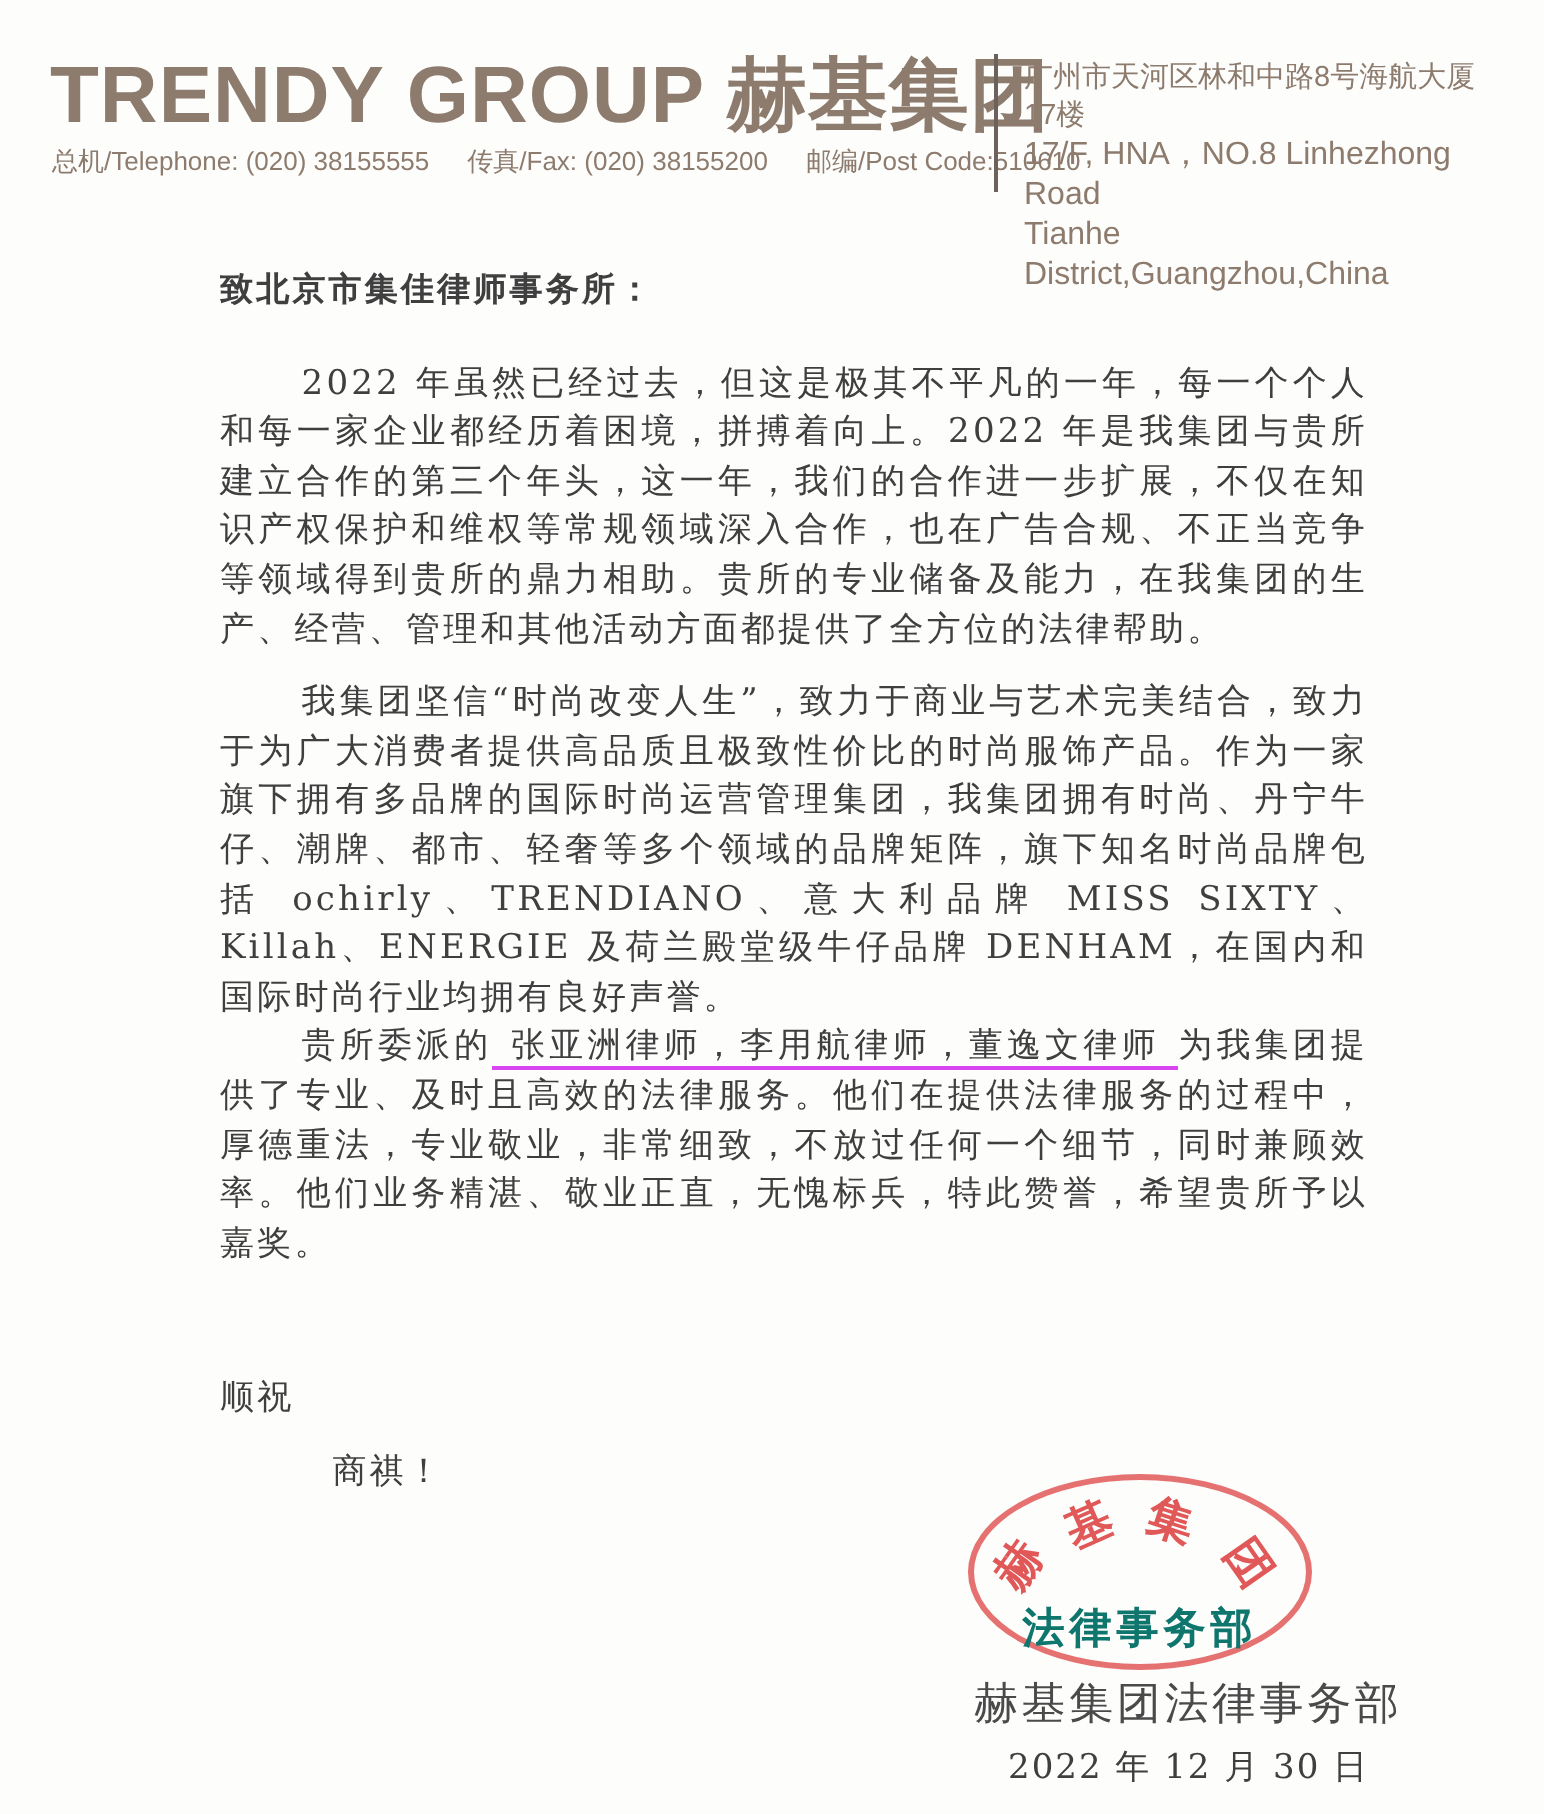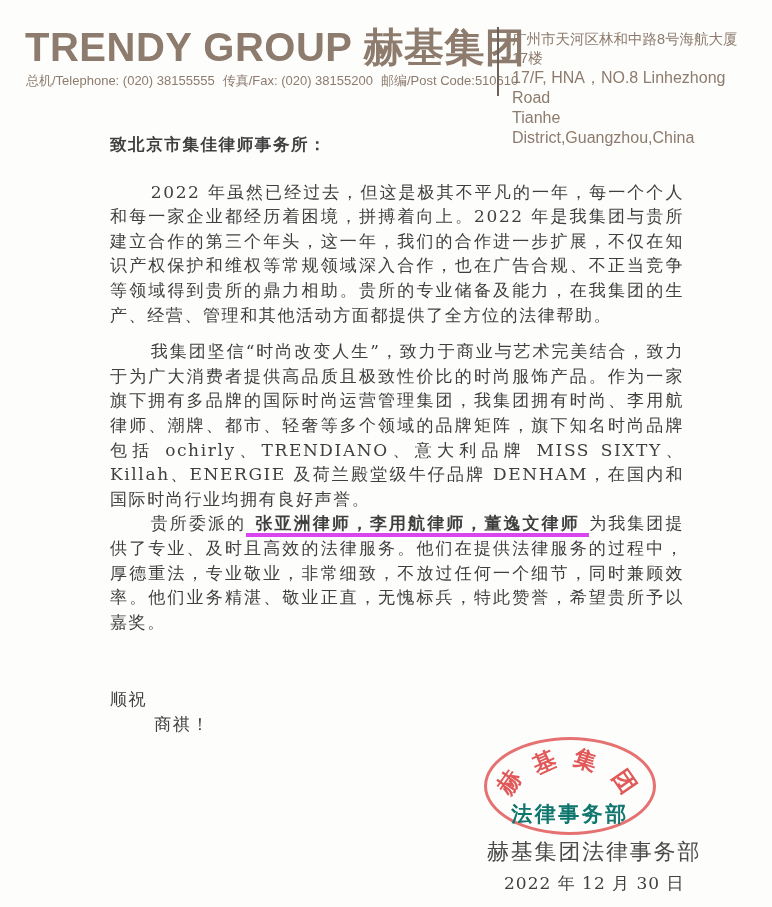--- a/index.html
+++ b/index.html
@@ -17,21 +17,21 @@
     position:absolute;left:25px;top:20px;
     font-family:"Liberation Sans", sans-serif;
     font-weight:bold;
     font-size:40px;
     letter-spacing:0.5px;
     color:#8d7b6d;
     white-space:nowrap;
   }
   .contact-line{
     position:absolute;left:26px;top:72px;
-    display:flex;gap:8px;
+    display:flex;gap:19px;
     font-family:"Liberation Sans", sans-serif;
     font-size:13px;
     color:#8d7b6d;
     white-space:nowrap;
   }
   .contact-item{display:flex;}
   .divider{
     position:absolute;left:497px;top:27px;
     width:2px;height:69px;
     background:#6d625b;
@@ -56,27 +56,27 @@
     font-size:16.5px;
     margin:0 0 0 0;
   }
   .para{
     margin:0;
     text-indent:2.4em;
   }
   .para.first{margin-top:22px;}
   .para.gap{margin-top:12px;}
   .lawyers{
-    font-weight:bold;
-    border-bottom:4px solid #d946ef;
+    font-weight:normal;
+    border-bottom:2px solid #d946ef;
     padding:0 0.55em;
   }
   .closing{margin-top:53px;}
   .closing-line1{margin:0;}
-  .closing-line2{margin:0;text-indent:2.6em;}
+  .closing-line2{margin:12px;text-indent:2.6em;}
   
   .stamp{
     position:absolute;left:484px;top:737px;
     width:172px;height:98px;
     border:3px solid rgba(224,88,88,0.85);
     border-radius:50%;
     box-sizing:border-box;
   }
   .stamp-char{
     position:absolute;
@@ -127,21 +127,21 @@
   <div class="address">
     <div class="cn">广州市天河区林和中路8号海航大厦17楼</div>
     <div class="en">17/F, HNA，NO.8 Linhezhong Road</div>
     <div class="en">Tianhe  District,Guangzhou,China</div>
   </div>
 </div>
 
 <div class="letter">
   <p class="salutation">致北京市集佳律师事务所：</p>
   <p class="para first">2022 年虽然已经过去，但这是极其不平凡的一年，每一个个人和每一家企业都经历着困境，拼搏着向上。2022 年是我集团与贵所建立合作的第三个年头，这一年，我们的合作进一步扩展，不仅在知识产权保护和维权等常规领域深入合作，也在广告合规、不正当竞争等领域得到贵所的鼎力相助。贵所的专业储备及能力，在我集团的生产、经营、管理和其他活动方面都提供了全方位的法律帮助。</p>
-  <p class="para gap">我集团坚信“时尚改变人生”，致力于商业与艺术完美结合，致力于为广大消费者提供高品质且极致性价比的时尚服饰产品。作为一家旗下拥有多品牌的国际时尚运营管理集团，我集团拥有时尚、李用航律师、潮牌、都市、轻奢等多个领域的品牌矩阵，旗下知名时尚品牌包括 ochirly、TRENDIANO、意大利品牌 MISS SIXTY、Killah、ENERGIE 及荷兰殿堂级牛仔品牌 DENHAM，在国内和国际时尚行业均拥有良好声誉。</p>
+  <p class="para gap">我集团坚信“时尚改变人生”，致力于商业与艺术完美结合，致力于为广大消费者提供高品质且极致性价比的时尚服饰产品。作为一家旗下拥有多品牌的国际时尚运营管理集团，我集团拥有时尚、丹宁牛仔、潮牌、都市、轻奢等多个领域的品牌矩阵，旗下知名时尚品牌包括 ochirly、TRENDIANO、意大利品牌 MISS SIXTY、Killah、ENERGIE 及荷兰殿堂级牛仔品牌 DENHAM，在国内和国际时尚行业均拥有良好声誉。</p>
   <p class="para"><span>贵所委派的</span><span class="lawyers">张亚洲律师，李用航律师，董逸文律师</span><span>为我集团提供了专业、及时且高效的法律服务。他们在提供法律服务的过程中，厚德重法，专业敬业，非常细致，不放过任何一个细节，同时兼顾效率。他们业务精湛、敬业正直，无愧标兵，特此赞誉，希望贵所予以嘉奖。</span></p>
   <div class="closing">
     <p class="closing-line1">顺祝</p>
     <p class="closing-line2">商祺！</p>
   </div>
 </div>
 
 <div class="stamp">
   <span class="stamp-char c0">赫</span>
   <span class="stamp-char c1">基</span>

